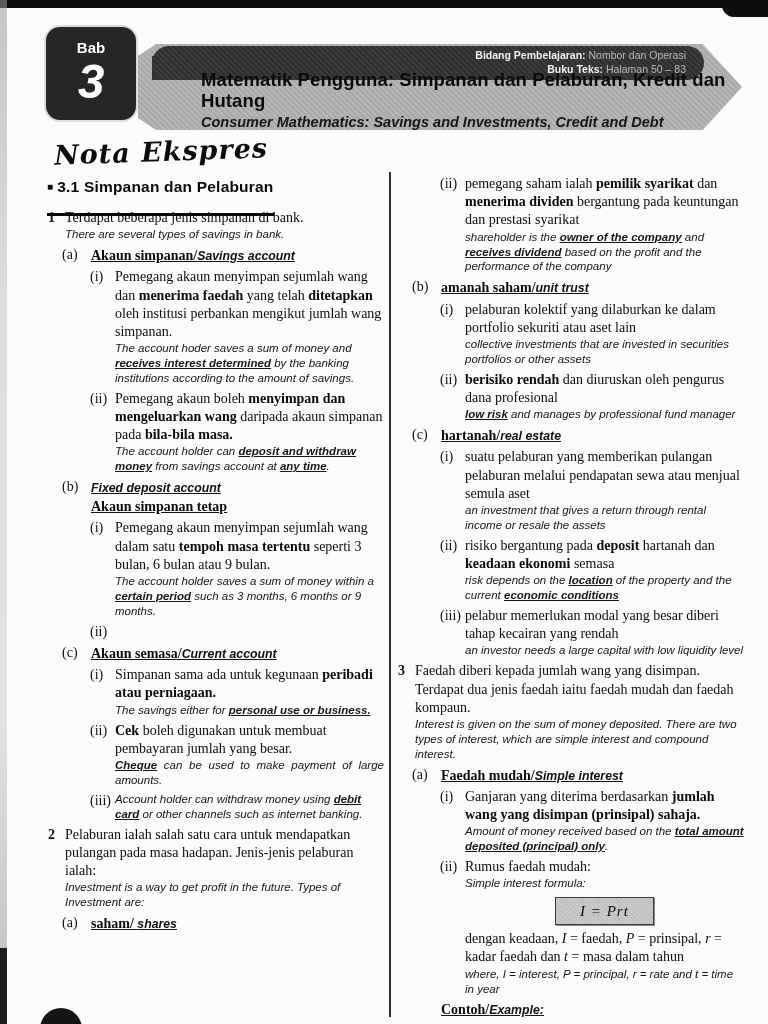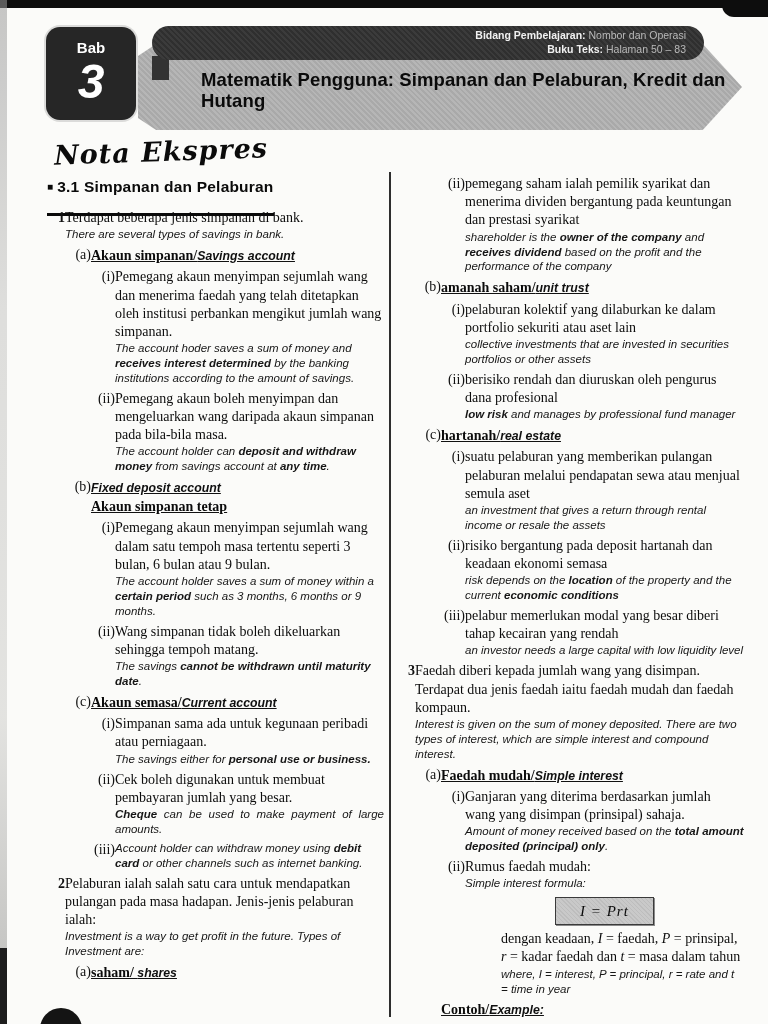--- a/index.html
+++ b/index.html
@@ -9,21 +9,21 @@
   .top-bar{position:absolute;left:0;top:0;width:768px;height:8px;background:#0d0d0d;}
   .top-bar-blob{position:absolute;right:0;top:0;width:46px;height:17px;background:#0d0d0d;border-bottom-left-radius:12px;}
   .left-strip{position:absolute;left:0;top:0;width:7px;height:1024px;
         background:linear-gradient(#9a9a9a,#c6c6c4 30%,#cfcfcc 70%,#8a8a88);opacity:.55;}
   .left-strip-dark{position:absolute;left:0;top:948px;width:7px;height:76px;background:#1d1d1d;}
   .page-number-badge{position:absolute;left:40px;top:1008px;width:42px;height:42px;border-radius:50%;background:#141414;}
   
   .banner-arrow{position:absolute;left:138px;top:44px;width:604px;height:86px;background:#b2b2b2;
         background-image:repeating-linear-gradient(45deg,rgba(0,0,0,.05) 0 2px,rgba(255,255,255,.05) 2px 4px);
         clip-path:polygon(0 14%,3% 0,93.5% 0,100% 50%,93.5% 100%,3% 100%,0 86%);}
-  .meta-bar{position:absolute;left:152px;top:26px;width:552px;height:34px;background:#333;
+  .meta-bar{position:absolute;left:152px;top:46px;width:552px;height:34px;background:#333;
         background-image:repeating-linear-gradient(45deg,rgba(255,255,255,.04) 0 2px,rgba(0,0,0,.08) 2px 4px);
         border-radius:17px;display:flex;flex-direction:column;justify-content:center;align-items:flex-end;
         padding-right:18px;box-sizing:border-box;}
   .meta-tab{position:absolute;left:152px;top:56px;width:17px;height:24px;background:#333;}
   .meta-line{font:10.5px/1.3 "Liberation Sans",sans-serif;color:#b9b9b9;white-space:nowrap;}
   .meta-line .lbl{font-weight:700;color:#f1f1f1;}
   .chapter-badge{position:absolute;left:46px;top:27px;width:90px;height:93px;background:#262626;border-radius:14px;
         text-align:center;box-shadow:0 0 0 2px rgba(38,38,38,.15);}
   .chapter-label{font:700 15px/1 "Liberation Sans",sans-serif;color:#fff;margin-top:13px;}
   .chapter-number{font:italic 800 48px/1 "Liberation Sans",sans-serif;color:#fff;margin-top:3px;}
@@ -36,37 +36,37 @@
   .section-heading{position:absolute;left:47px;top:178px;font:800 15.5px/1.2 "Liberation Sans",sans-serif;
         color:#0a0a0a;border-bottom:3px solid #0a0a0a;padding-bottom:16px;letter-spacing:.2px;}
   .section-heading .sq{font-size:10px;vertical-align:2px;margin-right:4px;}
   
   .col{position:absolute;box-sizing:border-box;}
   .col-left{left:48px;top:206px;width:336px;}
   .col-right{left:398px;top:175px;width:346px;}
   .col-divider{position:absolute;left:389px;top:172px;width:2px;height:845px;background:#2e2e2e;}
   .row{display:flex;margin-bottom:3px;}
   .row.item{margin-top:3px;}
-  .row .num{flex:0 0 25px;font:14px/1.3 "Liberation Serif",serif;text-align:right;}
+  .row .num{flex:0 0 25px;font:14px/1.3 "Liberation Serif",serif;}
   .row.item .num{flex:0 0 17px;font-weight:700;}
   .row.sub{padding-left:14px;}
   .row.sub .num{flex:0 0 29px;}
   .row.point{padding-left:42px;}
   .row.point .num{flex:0 0 25px;}
   .body{flex:1;min-width:0;}
   p.my{margin:0;font:14px/1.3 "Liberation Serif",serif;color:#0c0c0c;}
-  p.my b{font-weight:400;}
+  p.my b{font-weight:700;}
   p.en{margin:0 0 1px;font:italic 11.5px/1.3 "Liberation Sans",sans-serif;color:#161616;}
-  p.en b{font-weight:700;}
+  p.en b{font-weight:700;text-decoration:underline;}
   p.en.just{text-align:justify;}
   p.title{margin:0;text-decoration:underline;}
   .my-part{font:700 14px/1.3 "Liberation Serif",serif;color:#0b0b0b;}
   .en-part{font:italic 700 12.3px/1.3 "Liberation Sans",sans-serif;color:#101010;}
   .indent-sub{margin-left:43px;margin-bottom:3px;}
-  .indent-point{margin-left:103px;margin-bottom:3px;}
+  .indent-point{margin-left:67px;margin-bottom:3px;}
   .formula-wrap{margin:5px 0 5px 67px;display:flex;justify-content:center;}
   .formula-box{display:inline-block;border:1.5px solid #3a3a3a;background:#c9c9c9;
         background-image:repeating-linear-gradient(45deg,rgba(0,0,0,.06) 0 1px,transparent 1px 3px);
         padding:4px 24px;font:italic 15px/1.2 "Liberation Serif",serif;letter-spacing:1px;color:#0a0a0a;
         box-shadow:1px 1px 0 #8a8a8a;}
   i.v{font-style:italic;}
 </style>
 </head>
 <body>
 
@@ -83,20 +83,21 @@
   <div class="meta-bar">
     <div class="meta-line"><span class="lbl">Bidang Pembelajaran:</span><span> Nombor dan Operasi</span></div>
     <div class="meta-line"><span class="lbl">Buku Teks:</span><span> Halaman 50 – 83</span></div>
   </div>
   <div class="chapter-badge">
     <div class="chapter-label">Bab</div>
     <div class="chapter-number">3</div>
   </div>
   <div class="title-block">
     <div class="title-malay">Matematik Pengguna: Simpanan dan Pelaburan, Kredit dan Hutang</div>
+    <div class="title-english">Consumer Mathematics: Savings and Investments, Credit and Debt</div>
   </div>
 
   <div class="notes-heading">Nota Ekspres</div>
   <div class="section-heading"><span class="sq">■</span><span>3.1</span>&nbsp;<span>Simpanan dan Pelaburan</span></div>
 
   <div class="col col-left" id="col-left">
       <div class="row item">
         <span class="num">1</span>
         <div class="body">
           <p class="my">Terdapat beberapa jenis simpanan di bank.</p>
@@ -132,24 +133,20 @@
       </div>
       <div class="row point">
         <span class="num">(i)</span>
         <div class="body">
           <p class="my">Pemegang akaun menyimpan sejumlah wang dalam satu <b>tempoh masa tertentu</b> seperti 3 bulan, 6 bulan atau 9 bulan.</p>
           <p class="en">The account holder saves a sum of money within a <b>certain period</b> such as 3 months, 6 months or 9 months.</p>
         </div>
       </div>
       <div class="row point">
         <span class="num">(ii)</span>
-        <div class="body">
-          <p class="my">Wang simpanan <b>tidak boleh dikeluarkan sehingga tempoh matang.</b></p>
-          <p class="en">The savings <b>cannot be withdrawn until maturity date</b>.</p>
-        </div>
       </div>
       <div class="row sub">
         <span class="num">(c)</span>
         <div class="body">
           <p class="title"><span class="my-part">Akaun semasa/</span><span class="en-part">Current account</span></p>
         </div>
       </div>
       <div class="row point">
         <span class="num">(i)</span>
         <div class="body">

